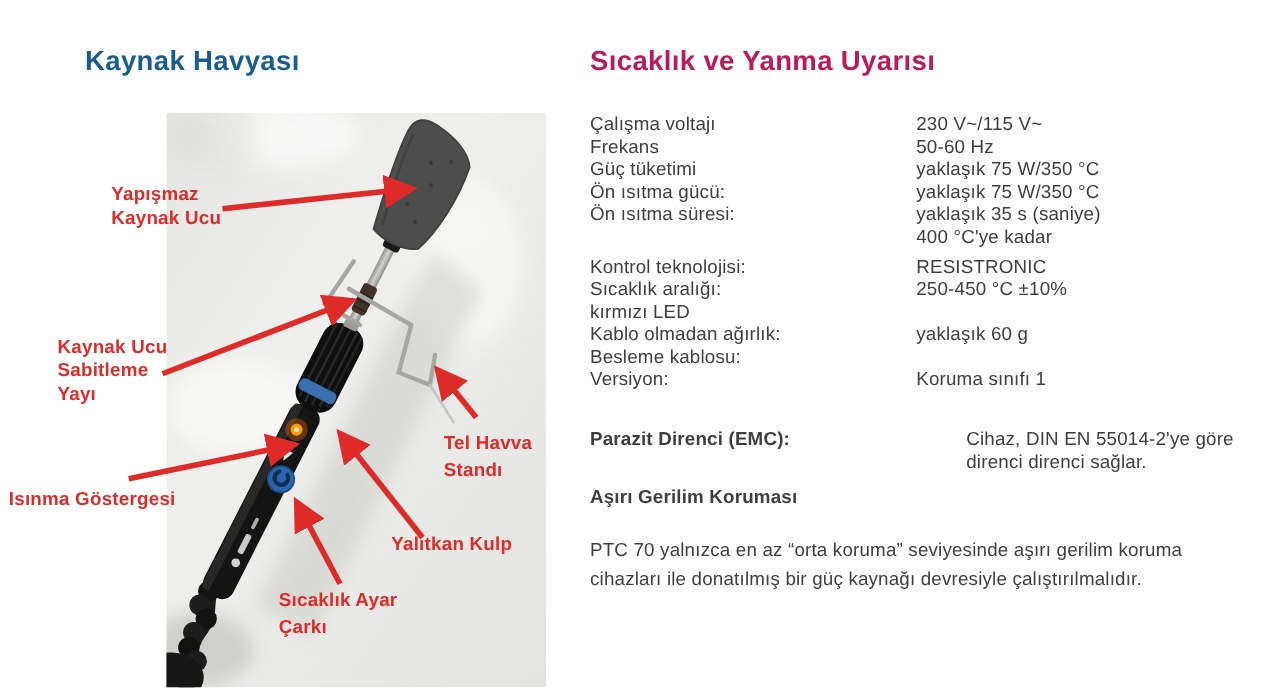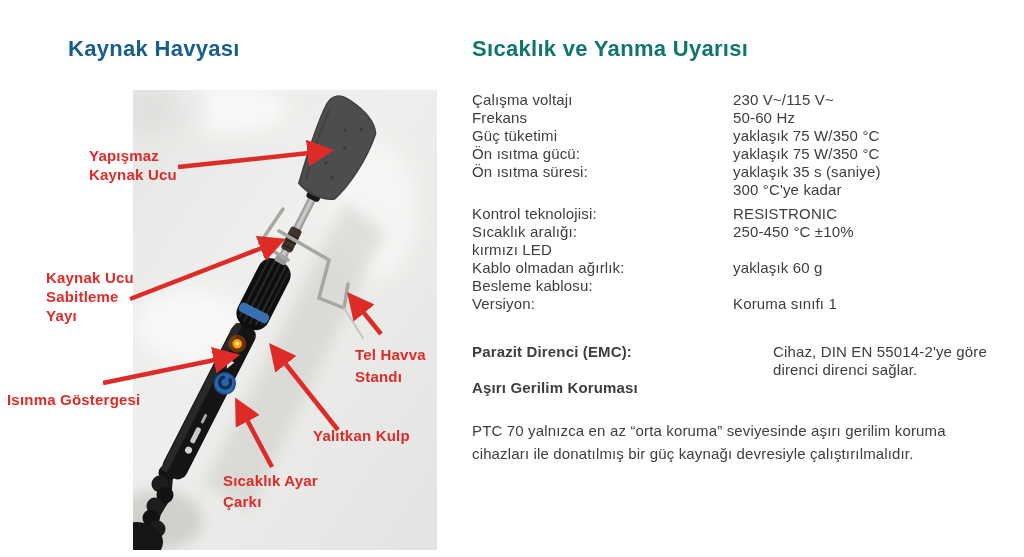--- a/index.html
+++ b/index.html
@@ -3,40 +3,40 @@
 <meta charset="utf-8">
 <style>
   html,body{margin:0;padding:0;}
   body{
     width:1024px;height:557px;position:relative;background:#ffffff;
     font-family:"Liberation Sans","DejaVu Sans",sans-serif;
     overflow:hidden;
   }
   .title{position:absolute;font-size:22px;font-weight:bold;letter-spacing:.3px;}
   .title-left{left:68px;top:36px;color:#175e8f;}
-  .title-right{left:472px;top:36px;color:#0f766e;}
+  .title-right{left:472px;top:36px;color:#be185d;}
 
   
   .photo{position:absolute;left:133px;top:90px;width:304px;height:460px;overflow:hidden;}
 
   
   .callout{position:absolute;color:#df2b28;font-size:15px;font-weight:bold;line-height:19px;letter-spacing:.2px;}
 
   
   .arrows{position:absolute;left:0;top:0;width:1024px;height:557px;pointer-events:none;}
 
   
   .specs{position:absolute;left:472px;top:91px;width:490px;color:#3e3e3e;font-size:15px;line-height:18px;letter-spacing:.15px;}
   .spec-row{display:grid;grid-template-columns:261px 1fr;}
   .spec-label{white-space:nowrap;}
   .spec-value{white-space:nowrap;}
   .gap-a{height:6px;}
   .emc-row{margin-top:30px;gap:40px;}
   .emc-row .spec-label{font-weight:bold;}
-  .section-heading{font-weight:bold;color:#3e3e3e;}
+  .section-heading{margin-top:10px;font-weight:bold;color:#3e3e3e;}
   .paragraph{margin-top:22px;width:487px;line-height:23px;white-space:normal;}
 </style>
 </head>
 <body>
 
 <div class="title title-left">Kaynak Havyası</div>
 <div class="title title-right">Sıcaklık ve Yanma Uyarısı</div>
 
 <div class="photo">
   <svg width="304" height="460" viewBox="0 0 304 460" xmlns="http://www.w3.org/2000/svg">
@@ -195,21 +195,21 @@
     <div class="spec-value">yaklaşık 75 W/350 °C</div>
   </div>
   <div class="spec-row">
     <div class="spec-label">Ön ısıtma gücü:</div>
     <div class="spec-value">yaklaşık 75 W/350 °C</div>
   </div>
   <div class="spec-row">
     <div class="spec-label">Ön ısıtma süresi:</div>
     <div>
       <div class="spec-value">yaklaşık 35 s (saniye)</div>
-      <div class="spec-value">300 °C'ye kadar</div>
+      <div class="spec-value">400 °C'ye kadar</div>
     </div>
   </div>
 
   <div class="gap-a"></div>
 
   <div class="spec-row">
     <div class="spec-label">Kontrol teknolojisi:</div>
     <div class="spec-value">RESISTRONIC</div>
   </div>
   <div class="spec-row">

